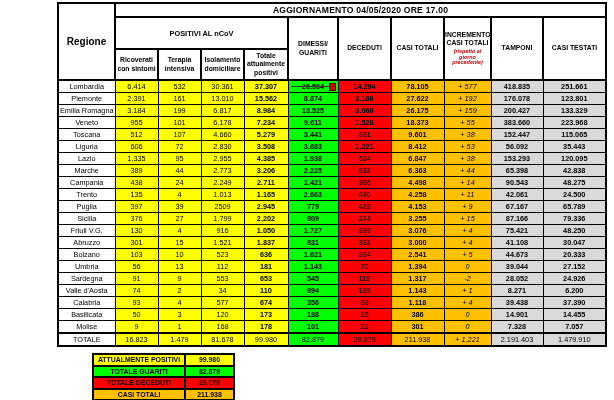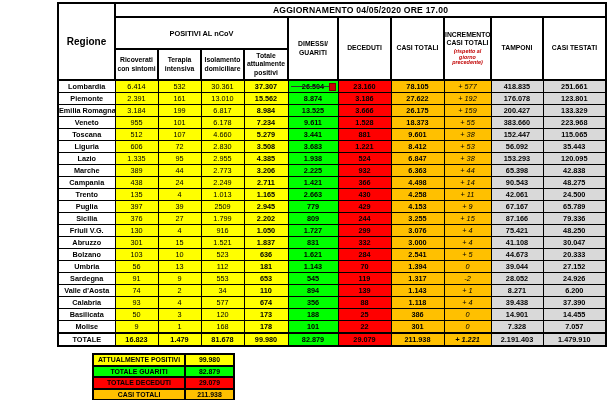--- a/index.html
+++ b/index.html
@@ -20,30 +20,30 @@
   .r-band th { height:32px; font-size:7.4px; }
   .r-sub th { height:31px; font-size:6.8px; line-height:1.25; white-space:normal; }
   th.wrap { white-space:normal; font-size:6.8px; line-height:1.25; }
   th.hd-gray { background:var(--gray); }
   th.hd-orange { background:var(--orange); }
   .incr-note { font-size:5.4px; line-height:1.1; color:var(--note_red);
     font-style:italic; font-weight:600; margin-top:1px; }
 
   table.main tbody td { height:11px; line-height:11px; font-size:7.3px;
     white-space:nowrap; position:relative; }
-  td.region { font-weight:bold; background:#fff; border-right-width:2px; font-size:7.2px; }
+  td.region { font-weight:normal; background:#fff; border-right-width:2px; font-size:7.2px; }
   td.yellow { background:var(--yellow); }
   td.green  { background:var(--green);margin-top:11px; }
   td.red    { background:var(--red); }
   td.orange { background:var(--orange);margin-top:40px; }
   td.gray   { background:var(--gray); }
   td.bold   { font-weight:bold; }
   td.incr   { font-style:italic; }
   td.sep    { border-left-width:2px; }
-  tr.totale td { border-top-width:2px; font-weight:bold; }
+  tr.totale td { border-top-width:2px; font-weight:normal; }
 
   
   td.struck::before { content:""; position:absolute; left:2px; right:7px; top:5px;
     border-top:1.4px solid #333; }
   td.struck::after { content:""; position:absolute; right:2px; top:2px;
     width:5px; height:6px; background:var(--marker_red); border:0.5px solid #7a0000; }
 
   
   table.summary { position:absolute; left:92px; top:353px; width:141px;
     border-collapse:collapse; table-layout:fixed; border:2px solid #000; }
@@ -98,21 +98,21 @@
       </tr>
     </thead>
     <tbody>
         <tr>
           <td class="region">Lombardia</td>
           <td class="yellow">6.414</td>
           <td class="yellow">532</td>
           <td class="yellow">30.361</td>
           <td class="yellow bold">37.307</td>
           <td class="green sep bold struck">26.504</td>
-          <td class="red sep bold">23.160</td>
+          <td class="red sep bold">14.294</td>
           <td class="orange sep bold">78.105</td>
           <td class="orange sep incr">+ 577</td>
           <td class="gray sep bold">418.835</td>
           <td class="gray sep bold">251.661</td>
         </tr>
         <tr>
           <td class="region">Piemonte</td>
           <td class="yellow">2.391</td>
           <td class="yellow">161</td>
           <td class="yellow">13.010</td>

